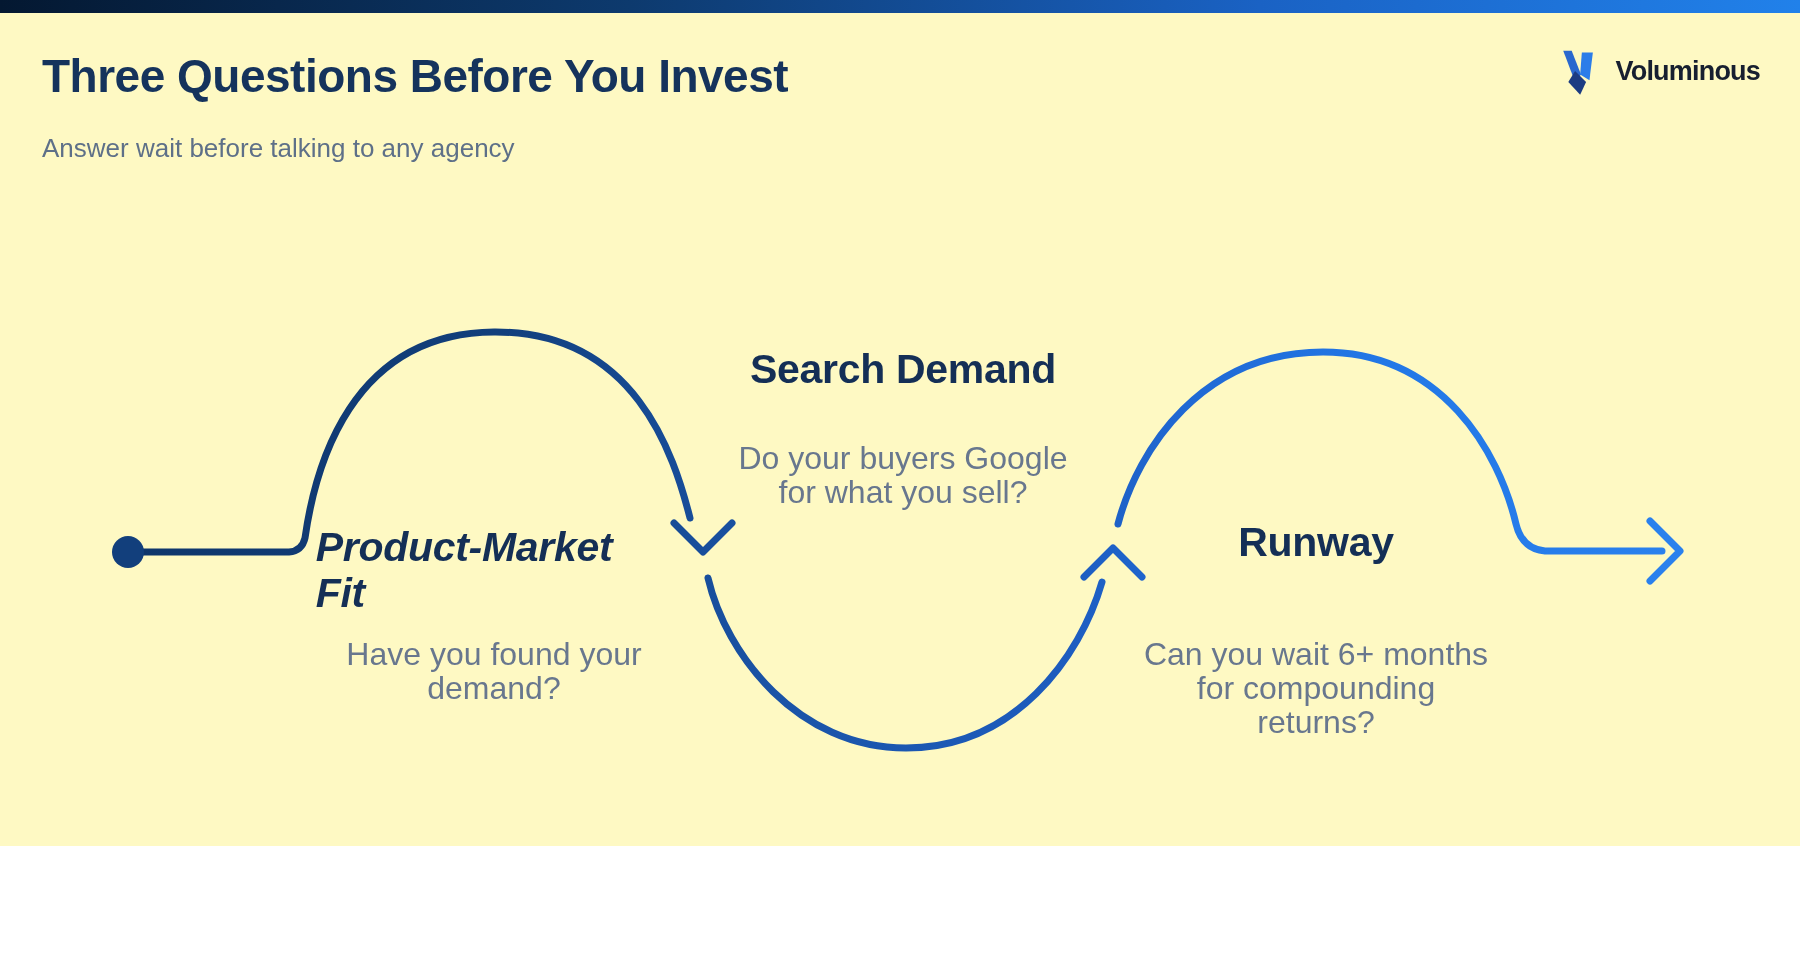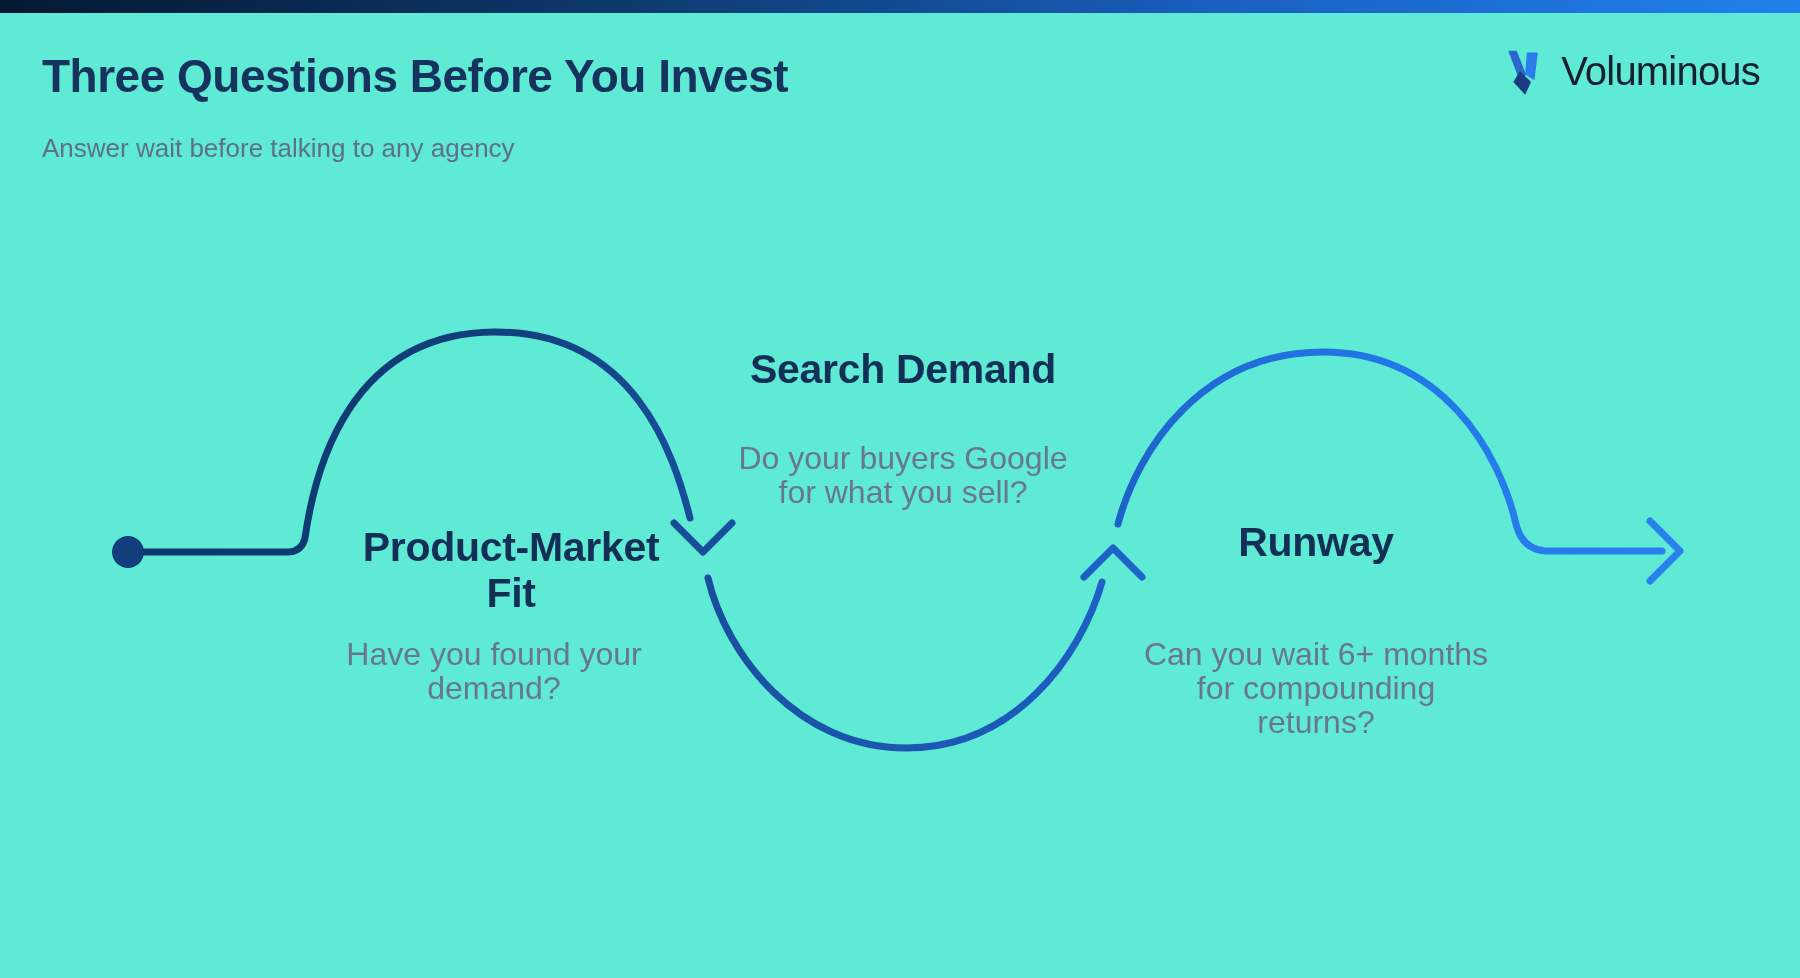--- a/index.html
+++ b/index.html
@@ -1,47 +1,47 @@
 <!DOCTYPE html>
 <html><head>
 <meta charset="utf-8">
 <style>
   html,body{margin:0;padding:0;background:#ffffff;}
   .canvas{
-    position:relative;width:1800px;height:978px;overflow:hidden;background:#5eead4;
+    position:relative;width:1800px;height:846px;overflow:hidden;background:#fef9c3;
     font-family:"Liberation Sans", sans-serif;
   }
   .top-bar{
     position:absolute;left:0;top:0;width:1800px;height:13px;
     background:linear-gradient(90deg,#041831 0%,#0d3a6e 35%,#1a62c4 70%,#2181ea 100%);
   }
   .page-title{
     position:absolute;left:42px;top:50px;
     font-size:46px;font-weight:700;color:#15335c;letter-spacing:-0.5px;line-height:52px;
   }
   .page-subtitle{
     position:absolute;left:42px;top:132px;
     font-size:26px;color:#5e7088;line-height:32px;
   }
   .logo{
     position:absolute;top:46px;right:40px;display:flex;align-items:center;gap:13px;
   }
   .logo-text{
-    font-size:40px;font-weight:400;color:#171f30;letter-spacing:-0.8px;
+    font-size:27px;font-weight:700;color:#171f30;letter-spacing:-0.8px;
   }
   .flow-svg{position:absolute;left:0;top:0;}
   .step-heading{
-    position:absolute;transform:translateX(-50%);text-align:center;
+    position:absolute;transform:translateX(-50%);text-align:left;
     font-size:41px;font-weight:700;color:#142f56;line-height:46px;letter-spacing:-0.3px;white-space:nowrap;
   }
   .step-desc{
     position:absolute;transform:translateX(-50%);text-align:center;
     font-size:32px;color:#68778e;line-height:34px;white-space:nowrap;
   }
-  .h-step1{left:511px;top:524px;}
+  .h-step1{left:464px;top:524px;font-style:italic;}
   .d-step1{left:494px;top:637px;}
   .h-step2{left:903px;top:346px;}
   .d-step2{left:903px;top:441px;}
   .h-step3{left:1316px;top:519px;}
   .d-step3{left:1316px;top:637px;}
 </style>
 </head>
 <body>
 
 <div class="canvas">

